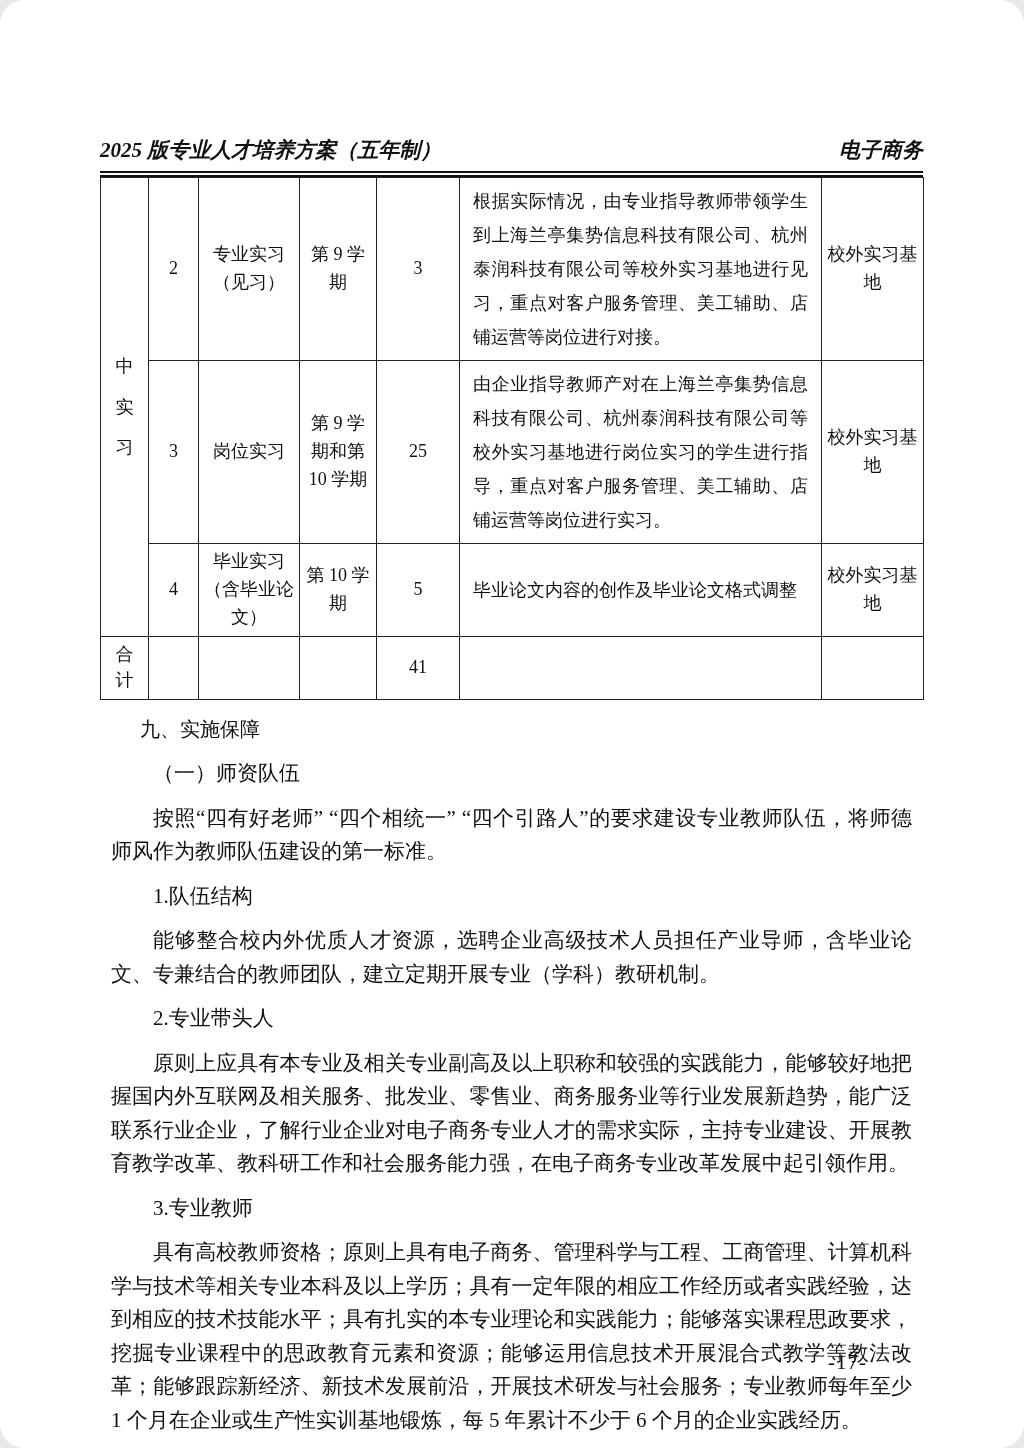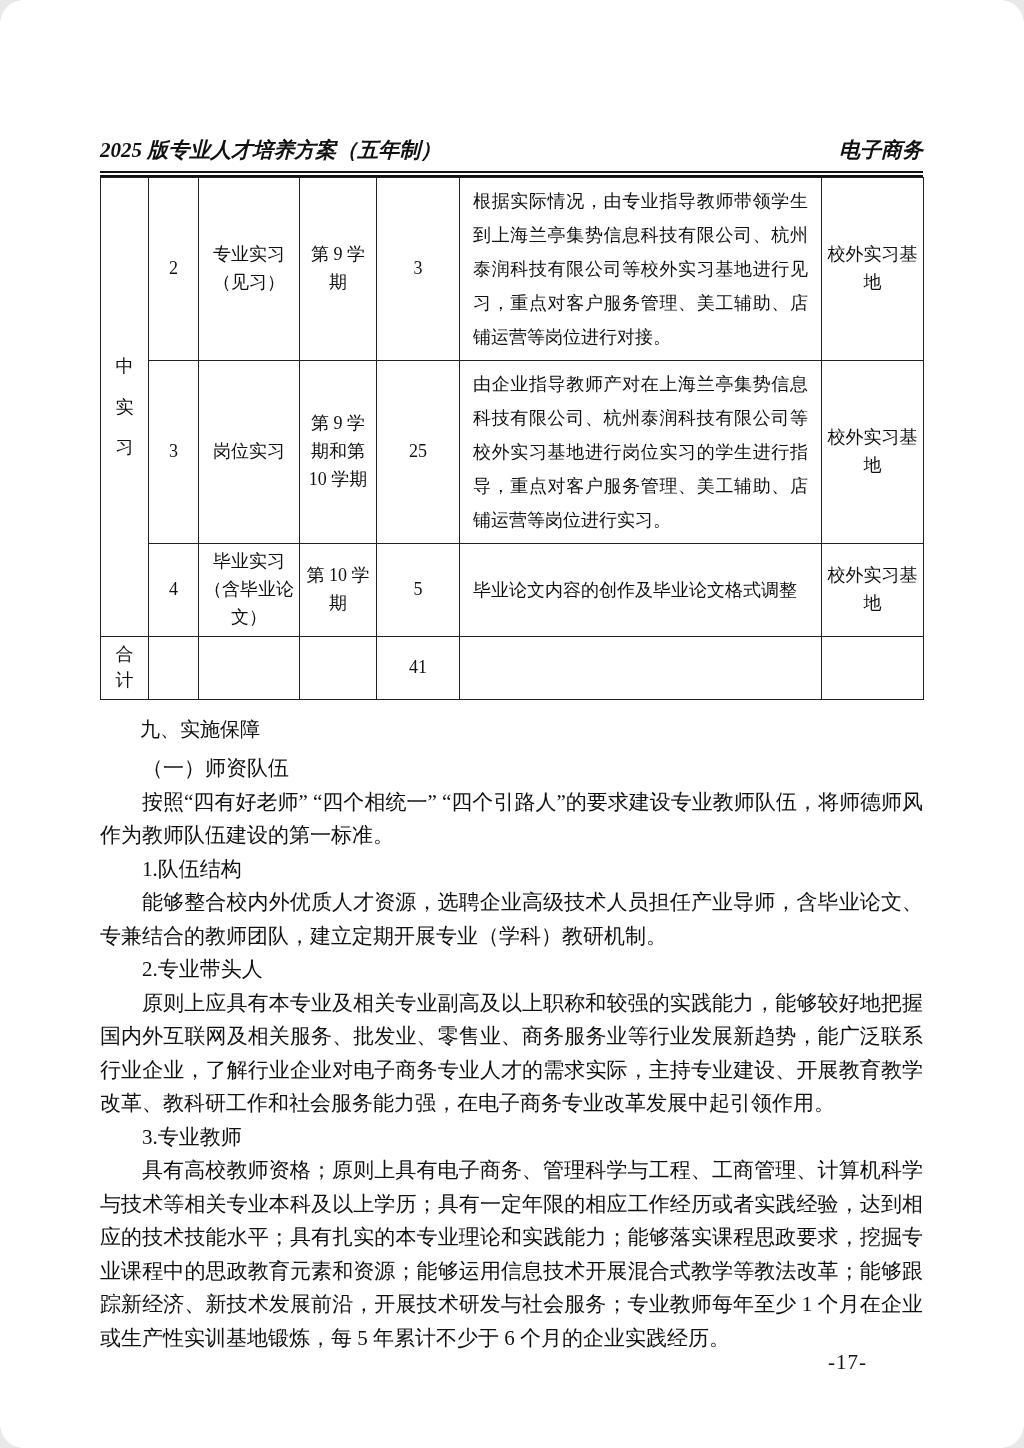--- a/index.html
+++ b/index.html
@@ -68,21 +68,21 @@
     line-height: 1.45;
     text-align: center;
   }
   tr.r1 { height: 135px; }
   tr.r2 { height: 140px; }
   tr.r3 { height: 82px; }
   tr.r4 { height: 54px; padding-left: 25px; }
   
   .bodytext { margin-top: 13px; }
   .bodytext p {
-    margin: 0;
+    margin: 11px;
     font-size: 21px;
     line-height: 33.5px;
     text-indent: 2em;
     text-align: justify;
     text-justify: inter-character;
   }
   .bodytext p.h-bold {
     font-family: "Liberation Sans", "DejaVu Sans", sans-serif;
     font-weight: normal;
     font-size: 20px;

